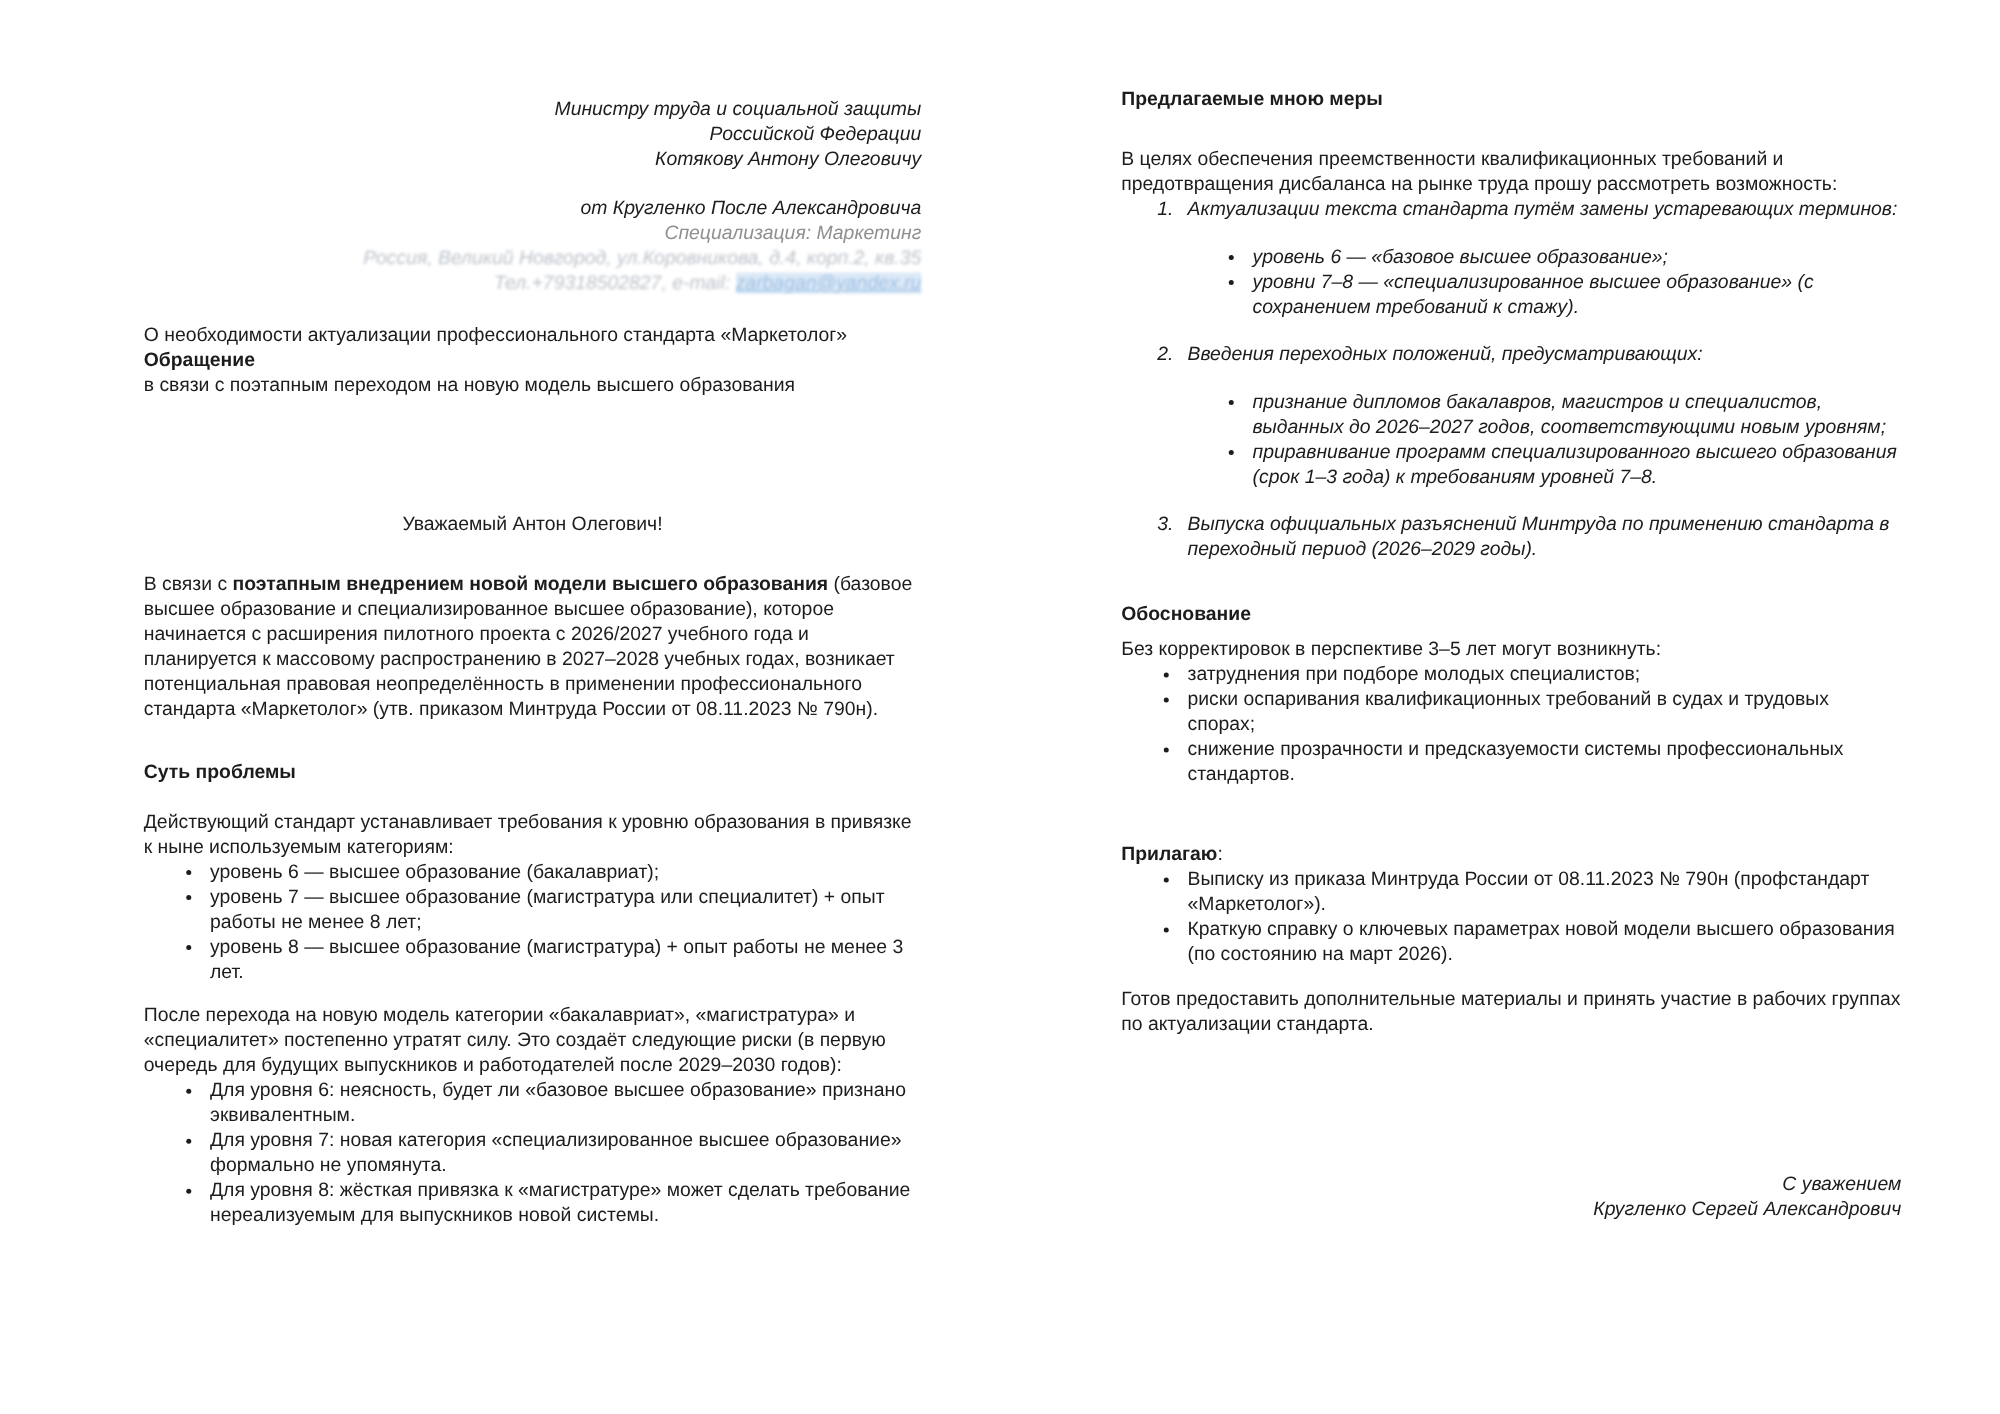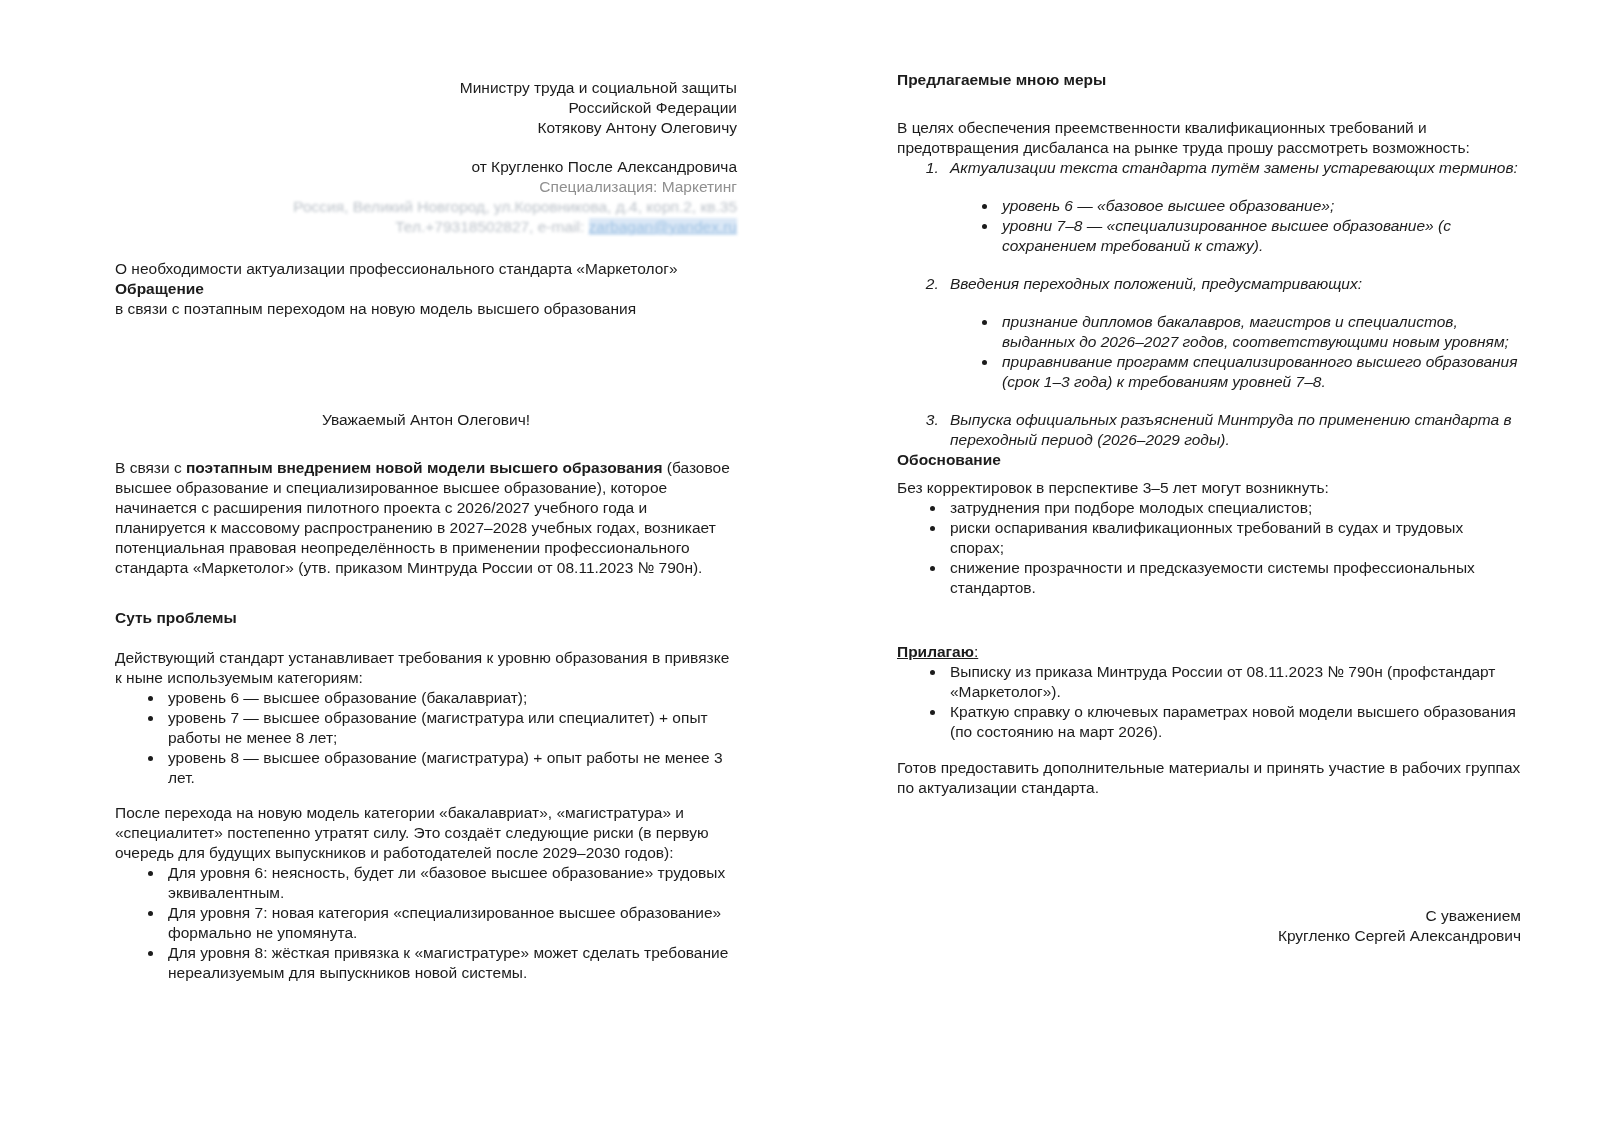--- a/index.html
+++ b/index.html
@@ -12,21 +12,21 @@
     font-family: "Liberation Sans", "DejaVu Sans", sans-serif;
     font-size: 15.5px;
     line-height: 20px;
     position: relative;
     overflow: hidden;
   }
   .col { position: absolute; }
   .col-left  { left: 115px; top: 78px;  width: 622px; }
   .col-right { left: 897px; top: 70px;  width: 624px; }
 
-  .right-align { text-align: right; }
+  .right-align { text-align: right; font-style: italic; }
   .bold { font-weight: bold; }
   .muted { color: #8f8f8f; }
   .redacted {
     color: #bcc2c9;
     filter: blur(1.4px);
     user-select: none;
   }
   .email-link {
     color: #9dc1e3;
     background: #dbe8f6;
@@ -39,24 +39,24 @@
   .salutation   { margin-top: 91px; text-align: center; }
   .intro        { margin-top: 28px; }
   .problem-head { margin-top: 30px; }
   .problem-lead { margin-top: 20px; }
   .problem-ul   { margin-top: 2px; }
   .transition-p { margin-top: 15px; }
   .risks-ul     { margin-top: 16px; }
 
   .measures-lead { margin-top: 28px; }
   .measures-ol   { margin-top: 17px; font-style: italic; }
-  .just-head     { }
+  .just-head     { margin-top: 32px; }
   .just-lead     { margin-top: 8px; }
   .just-ul       { margin-top: 4px; }
-  .attach-head   { margin-top: 44px; text-decoration: underline; }
+  .attach-head   { margin-top: 44px; }
   .attach-ul     { margin-top: 4px; }
   .closing-p     { margin-top: 16px; }
   .signature     { margin-top: 108px; }
 
   ul.bullets {
     list-style: disc;
     margin: 0;
     padding-left: 49px;
   }
   ul.bullets > li { padding-left: 4px; }
@@ -112,21 +112,21 @@
 
   <ul class="bullets problem-ul">
     <li>уровень 6 — высшее образование (бакалавриат);</li>
     <li>уровень 7 — высшее образование (магистратура или специалитет) + опыт работы не менее 8 лет;</li>
     <li>уровень 8 — высшее образование (магистратура) + опыт работы не менее 3 лет.</li>
   </ul>
 
   <p class="transition-p">После перехода на новую модель категории «бакалавриат», «магистратура» и «специалитет» постепенно утратят силу. Это создаёт следующие риски (в первую очередь для будущих выпускников и работодателей после 2029–2030 годов):</p>
 
   <ul class="bullets risks-ul">
-    <li>Для уровня 6: неясность, будет ли «базовое высшее образование» трудовых эквивалентным.</li>
+    <li>Для уровня 6: неясность, будет ли «базовое высшее образование» признано эквивалентным.</li>
     <li>Для уровня 7: новая категория «специализированное высшее образование» формально не упомянута.</li>
     <li>Для уровня 8: жёсткая привязка к «магистратуре» может сделать требование нереализуемым для выпускников новой системы.</li>
   </ul>
 
 </div>
 
 <div class="col col-right">
 
   <div class="bold">Предлагаемые мною меры</div>
 

